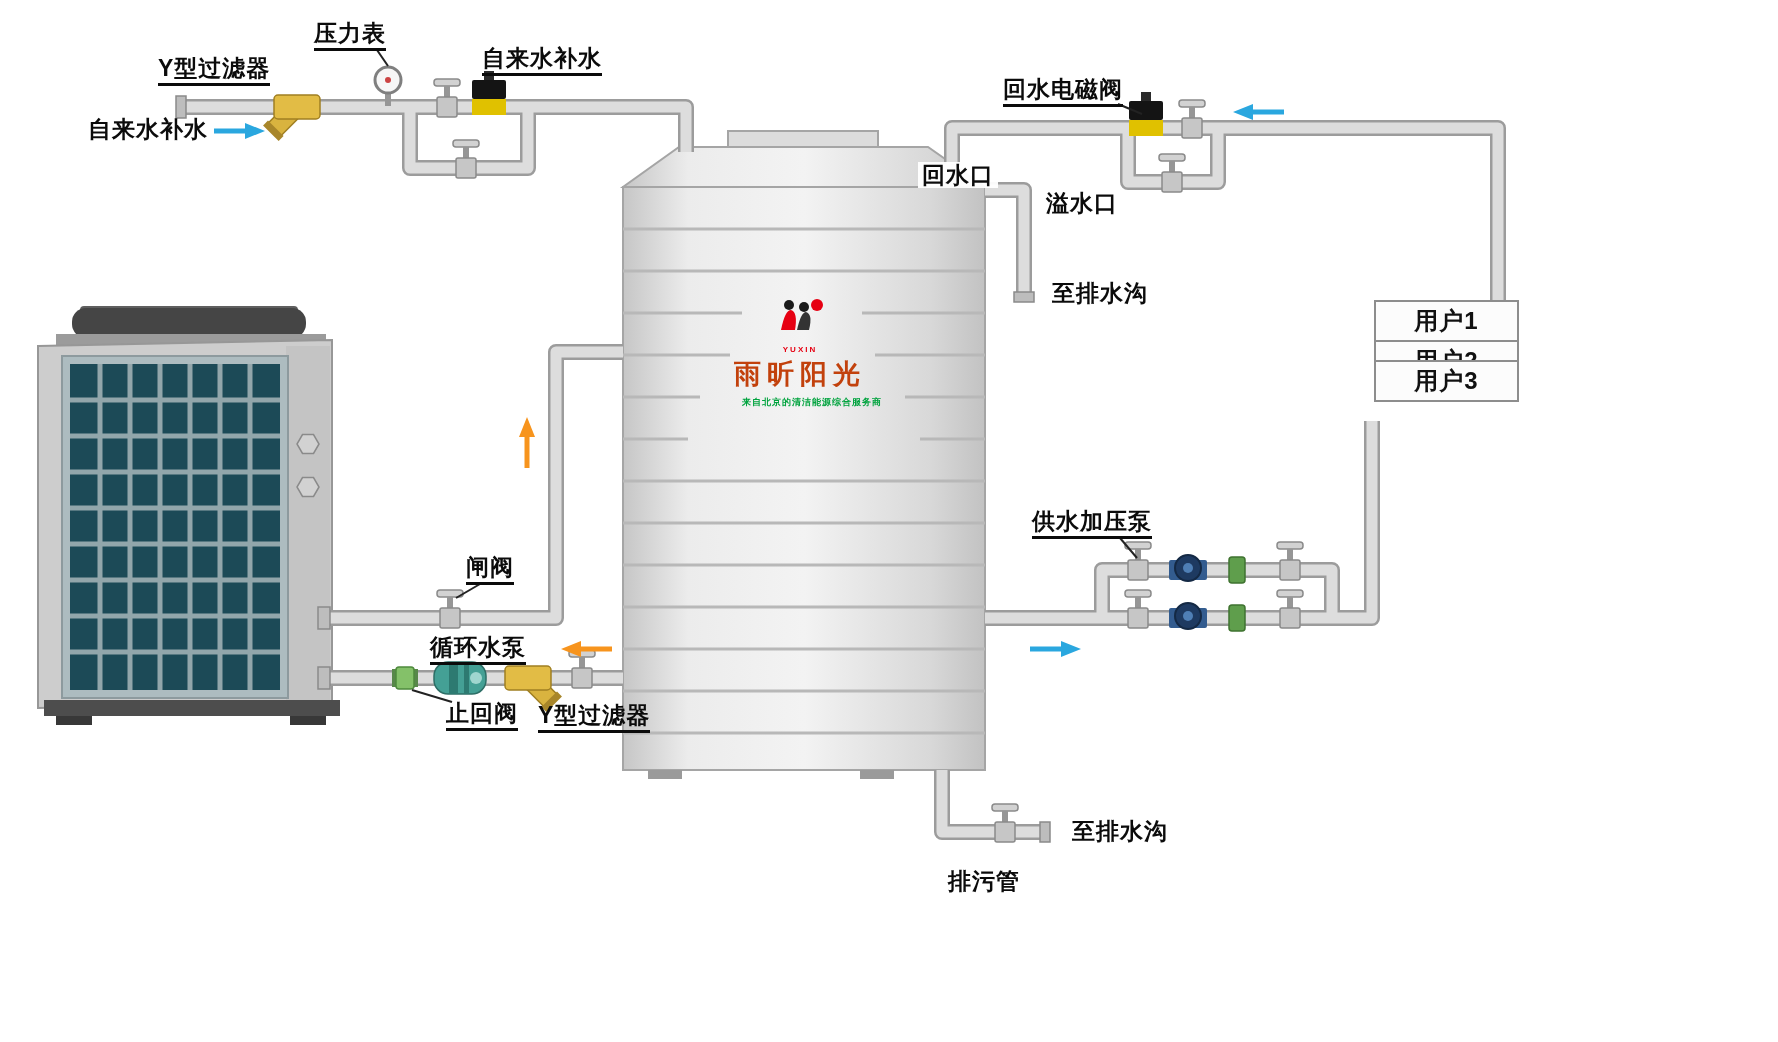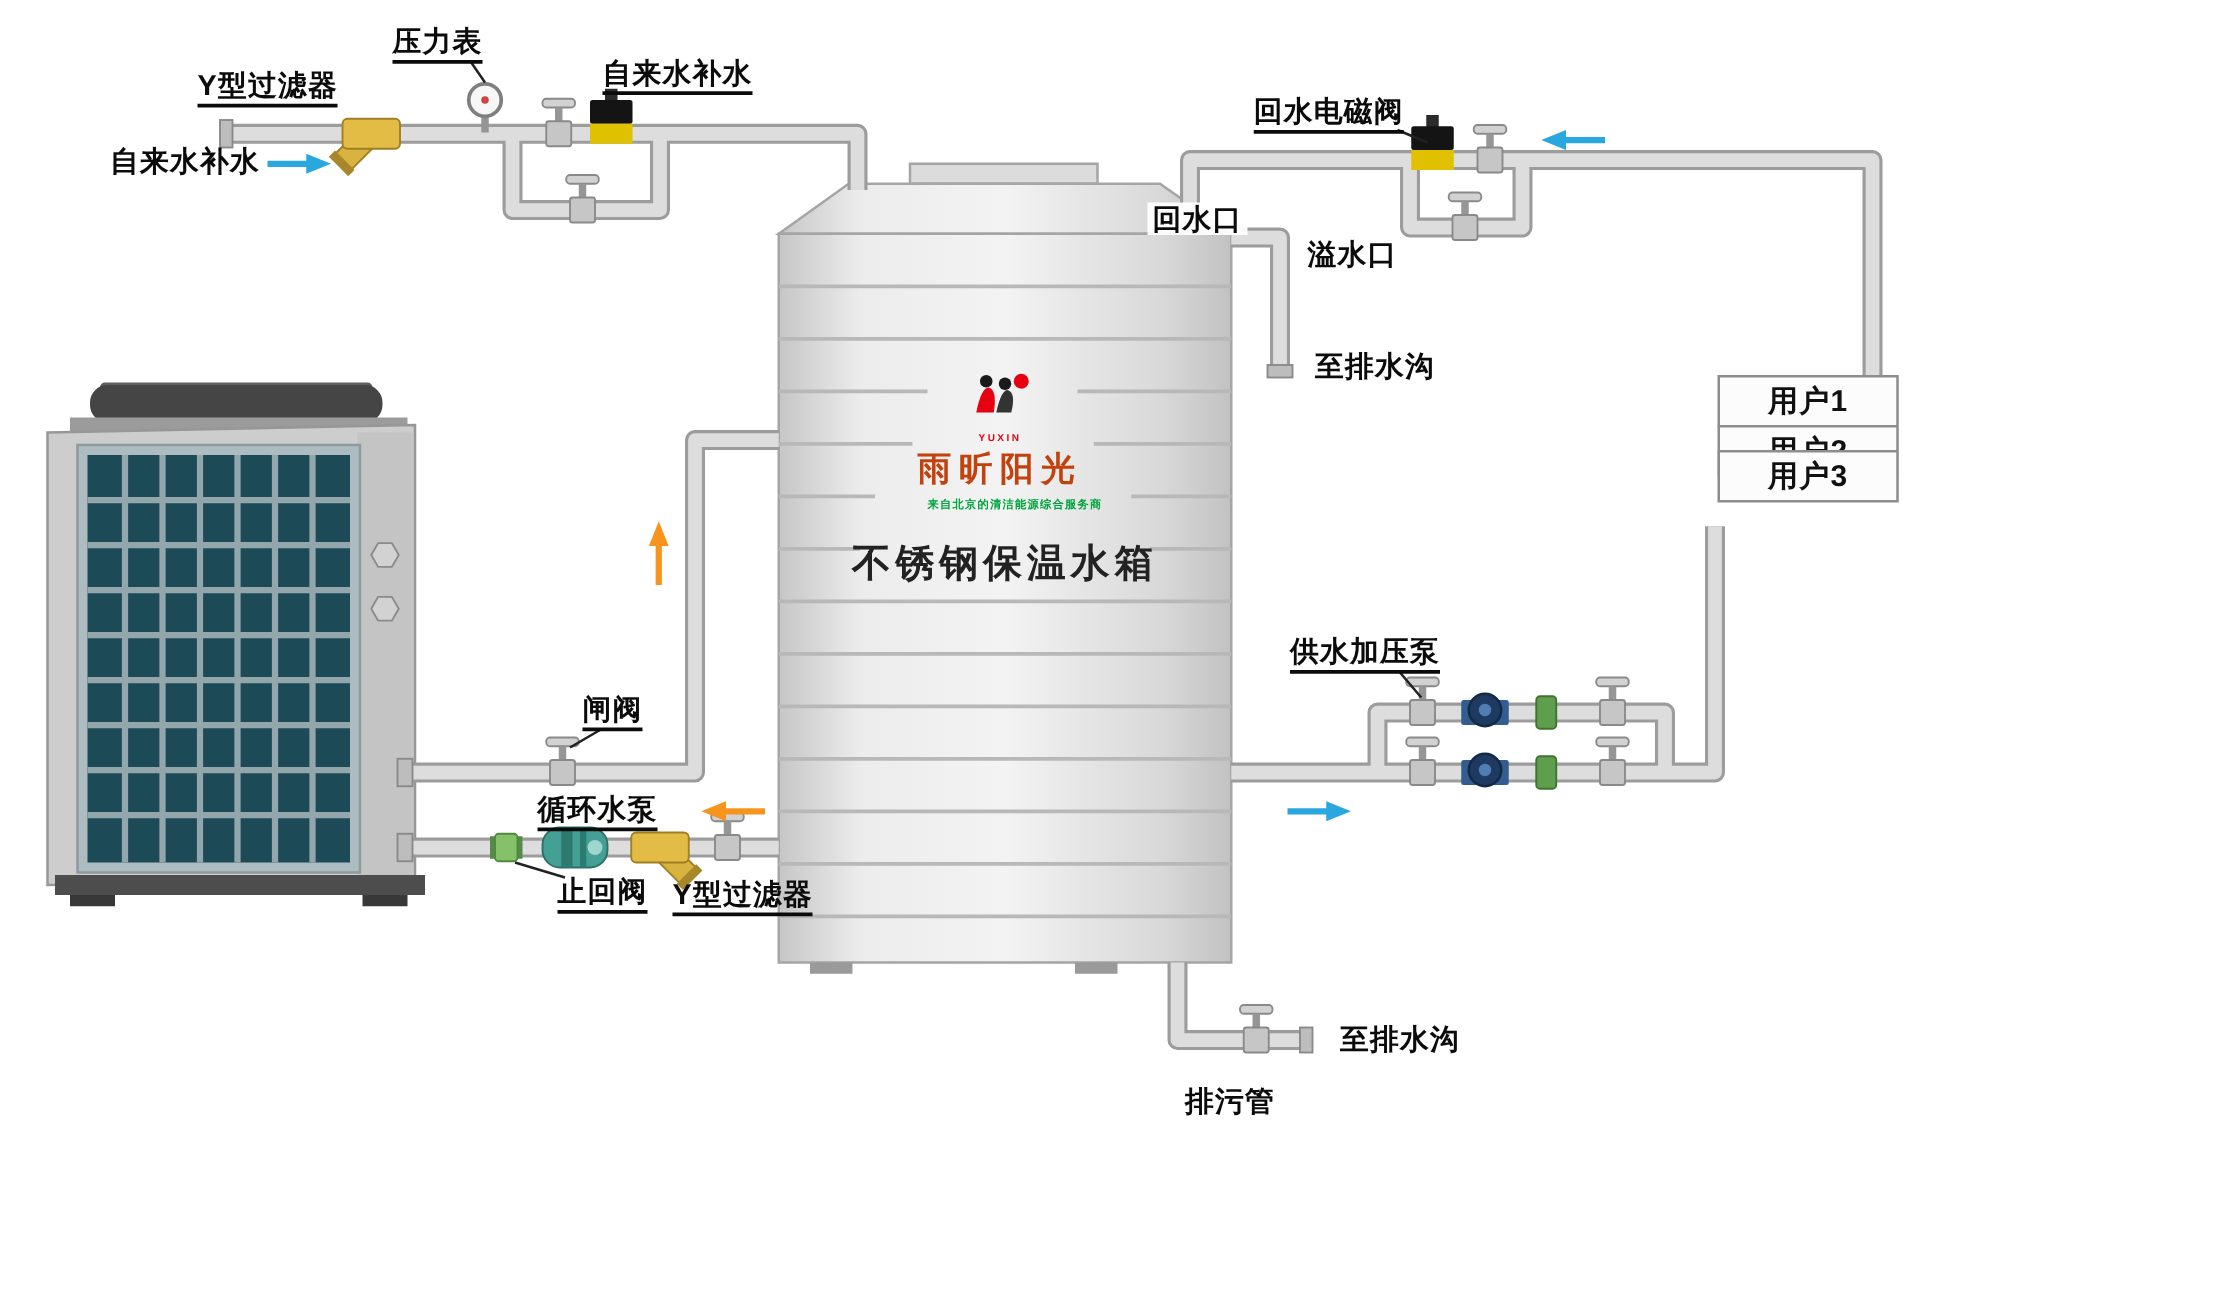--- a/index.html
+++ b/index.html
@@ -230,21 +230,20 @@
   <div class="lbl" style="left:1046px;top:190px">溢水口</div>
   <div class="lbl" style="left:1052px;top:280px">至排水沟</div>
   <div class="lbl u" style="left:1032px;top:508px">供水加压泵</div>
   <div class="lbl u" style="left:466px;top:554px">闸阀</div>
   <div class="lbl u" style="left:430px;top:634px">循环水泵</div>
   <div class="lbl u" style="left:446px;top:700px">止回阀</div>
   <div class="lbl u" style="left:538px;top:702px">Y型过滤器</div>
   <div class="lbl" style="left:1072px;top:818px">至排水沟</div>
   <div class="lbl" style="left:948px;top:868px">排污管</div>
 
-  <div class="tank-title">不锈钢保温水箱</div>
 
   <div class="brand">
     <svg width="56" height="44" viewBox="0 0 56 44">
       <circle cx="45" cy="9" r="6" fill="#e60012"></circle>
       <circle cx="17" cy="9" r="5" fill="#1a1a1a"></circle>
       <path d="M9 34 Q13 14 19 14 Q26 16 23 34 Z" fill="#e60012"></path>
       <circle cx="32" cy="11" r="5" fill="#1a1a1a"></circle>
       <path d="M25 34 Q29 16 34 16 Q41 18 37 34 Z" fill="#333333"></path>
     </svg>
     <div class="brand-logo-text">YUXIN</div>

